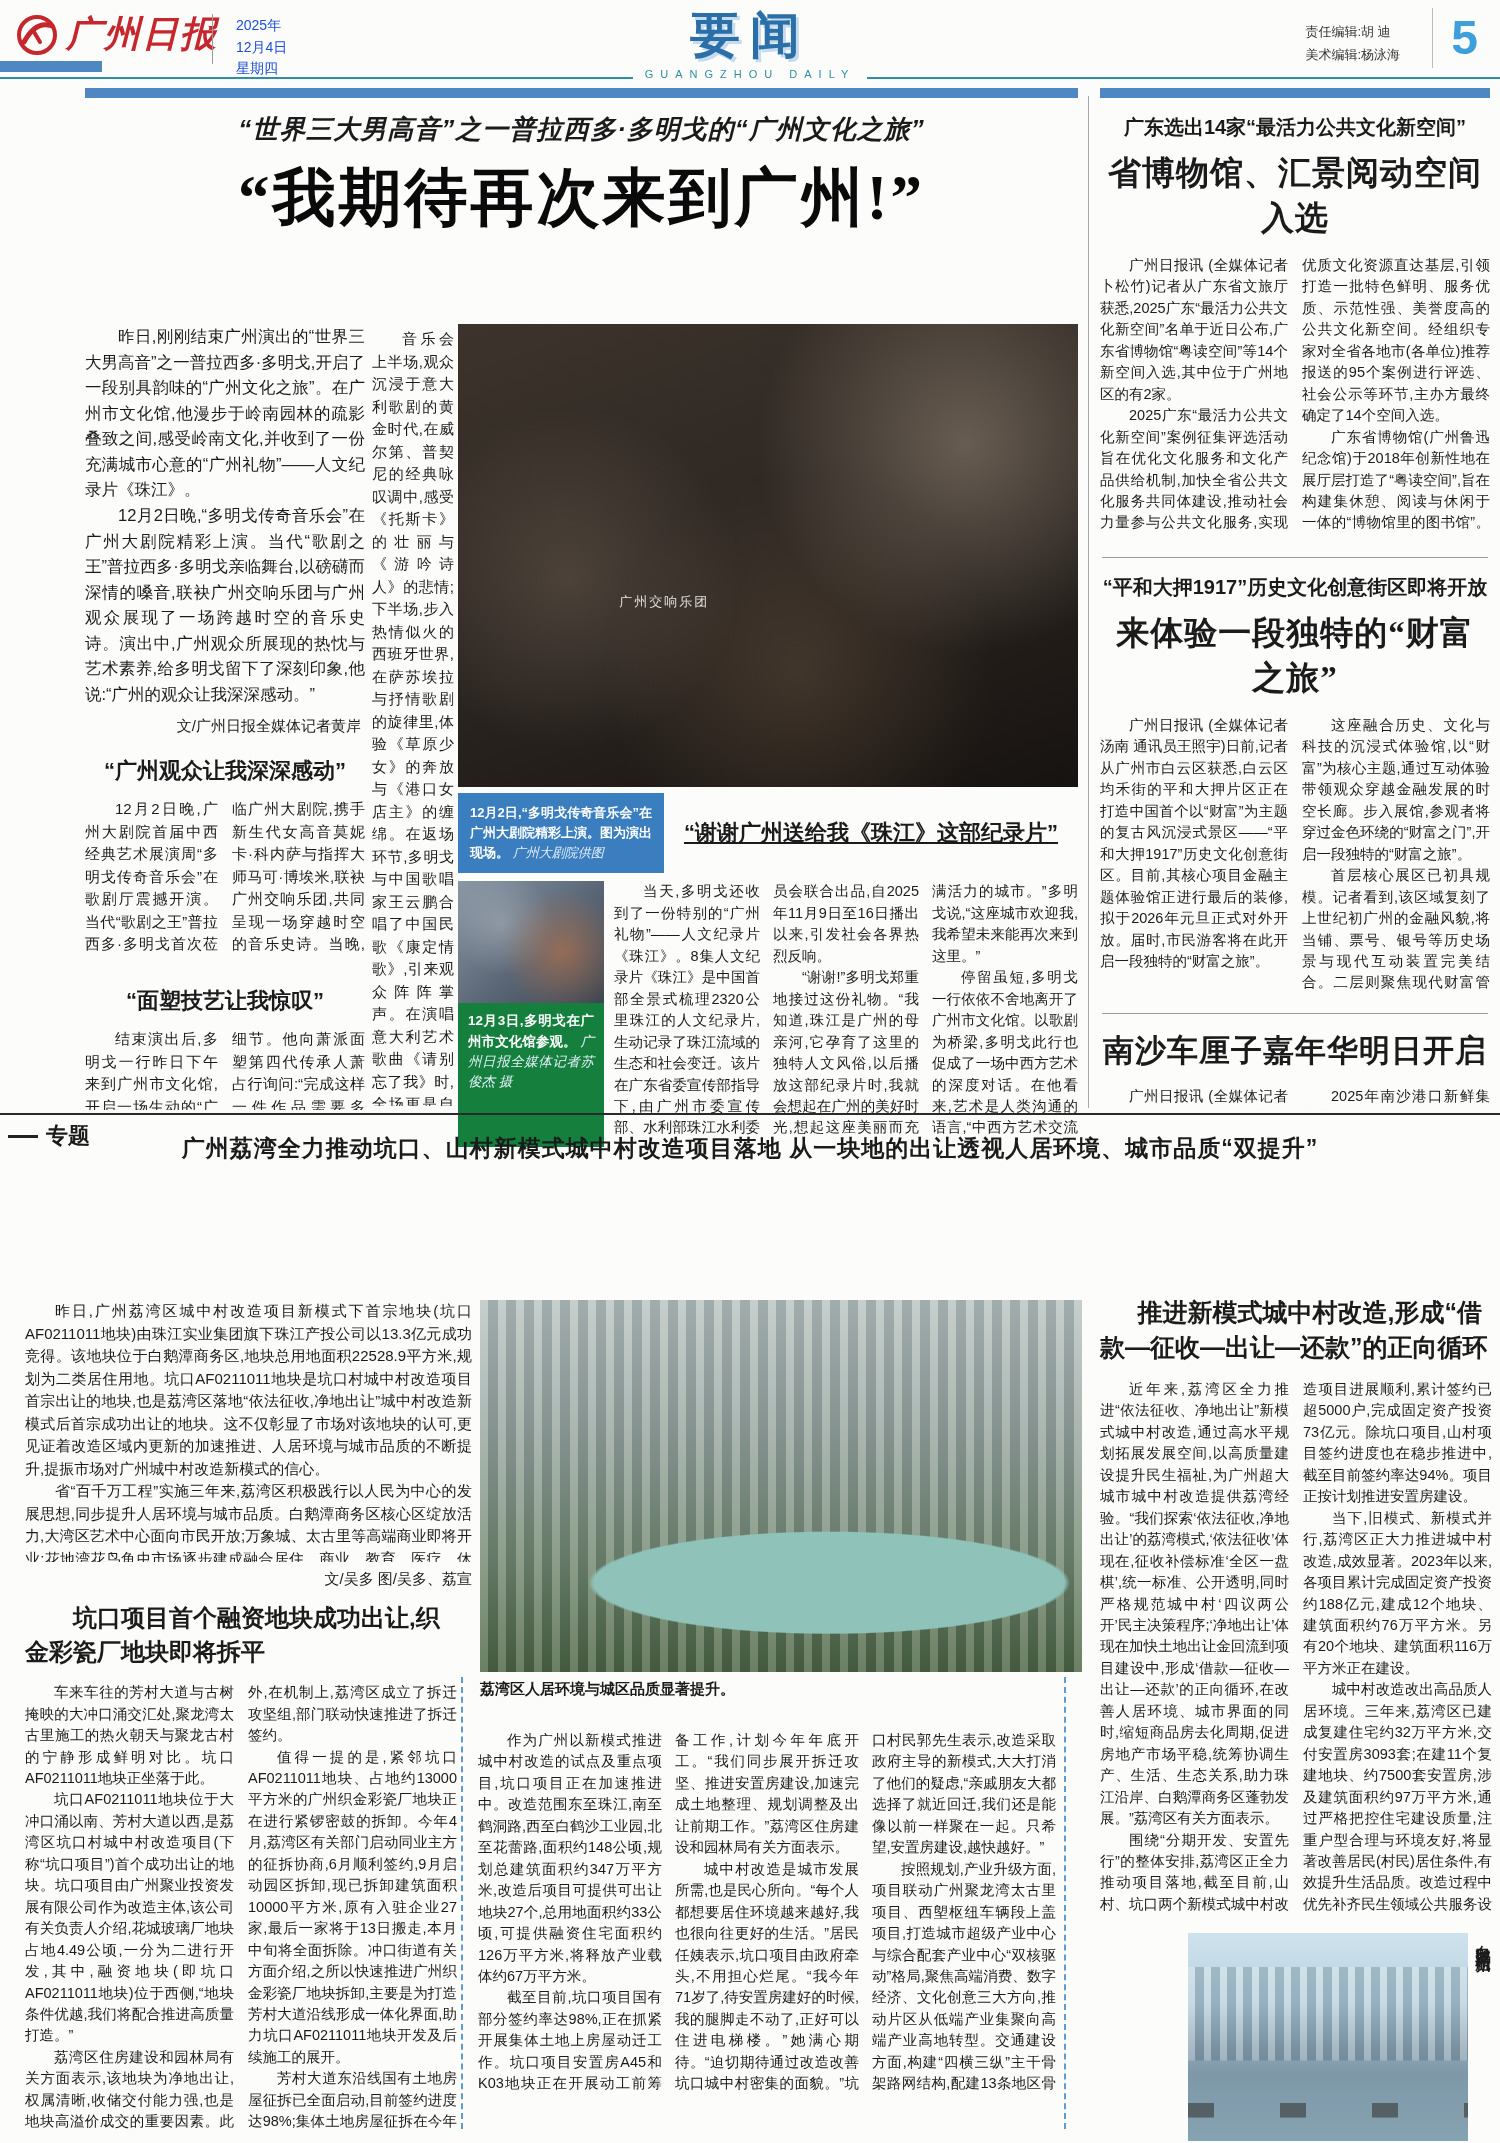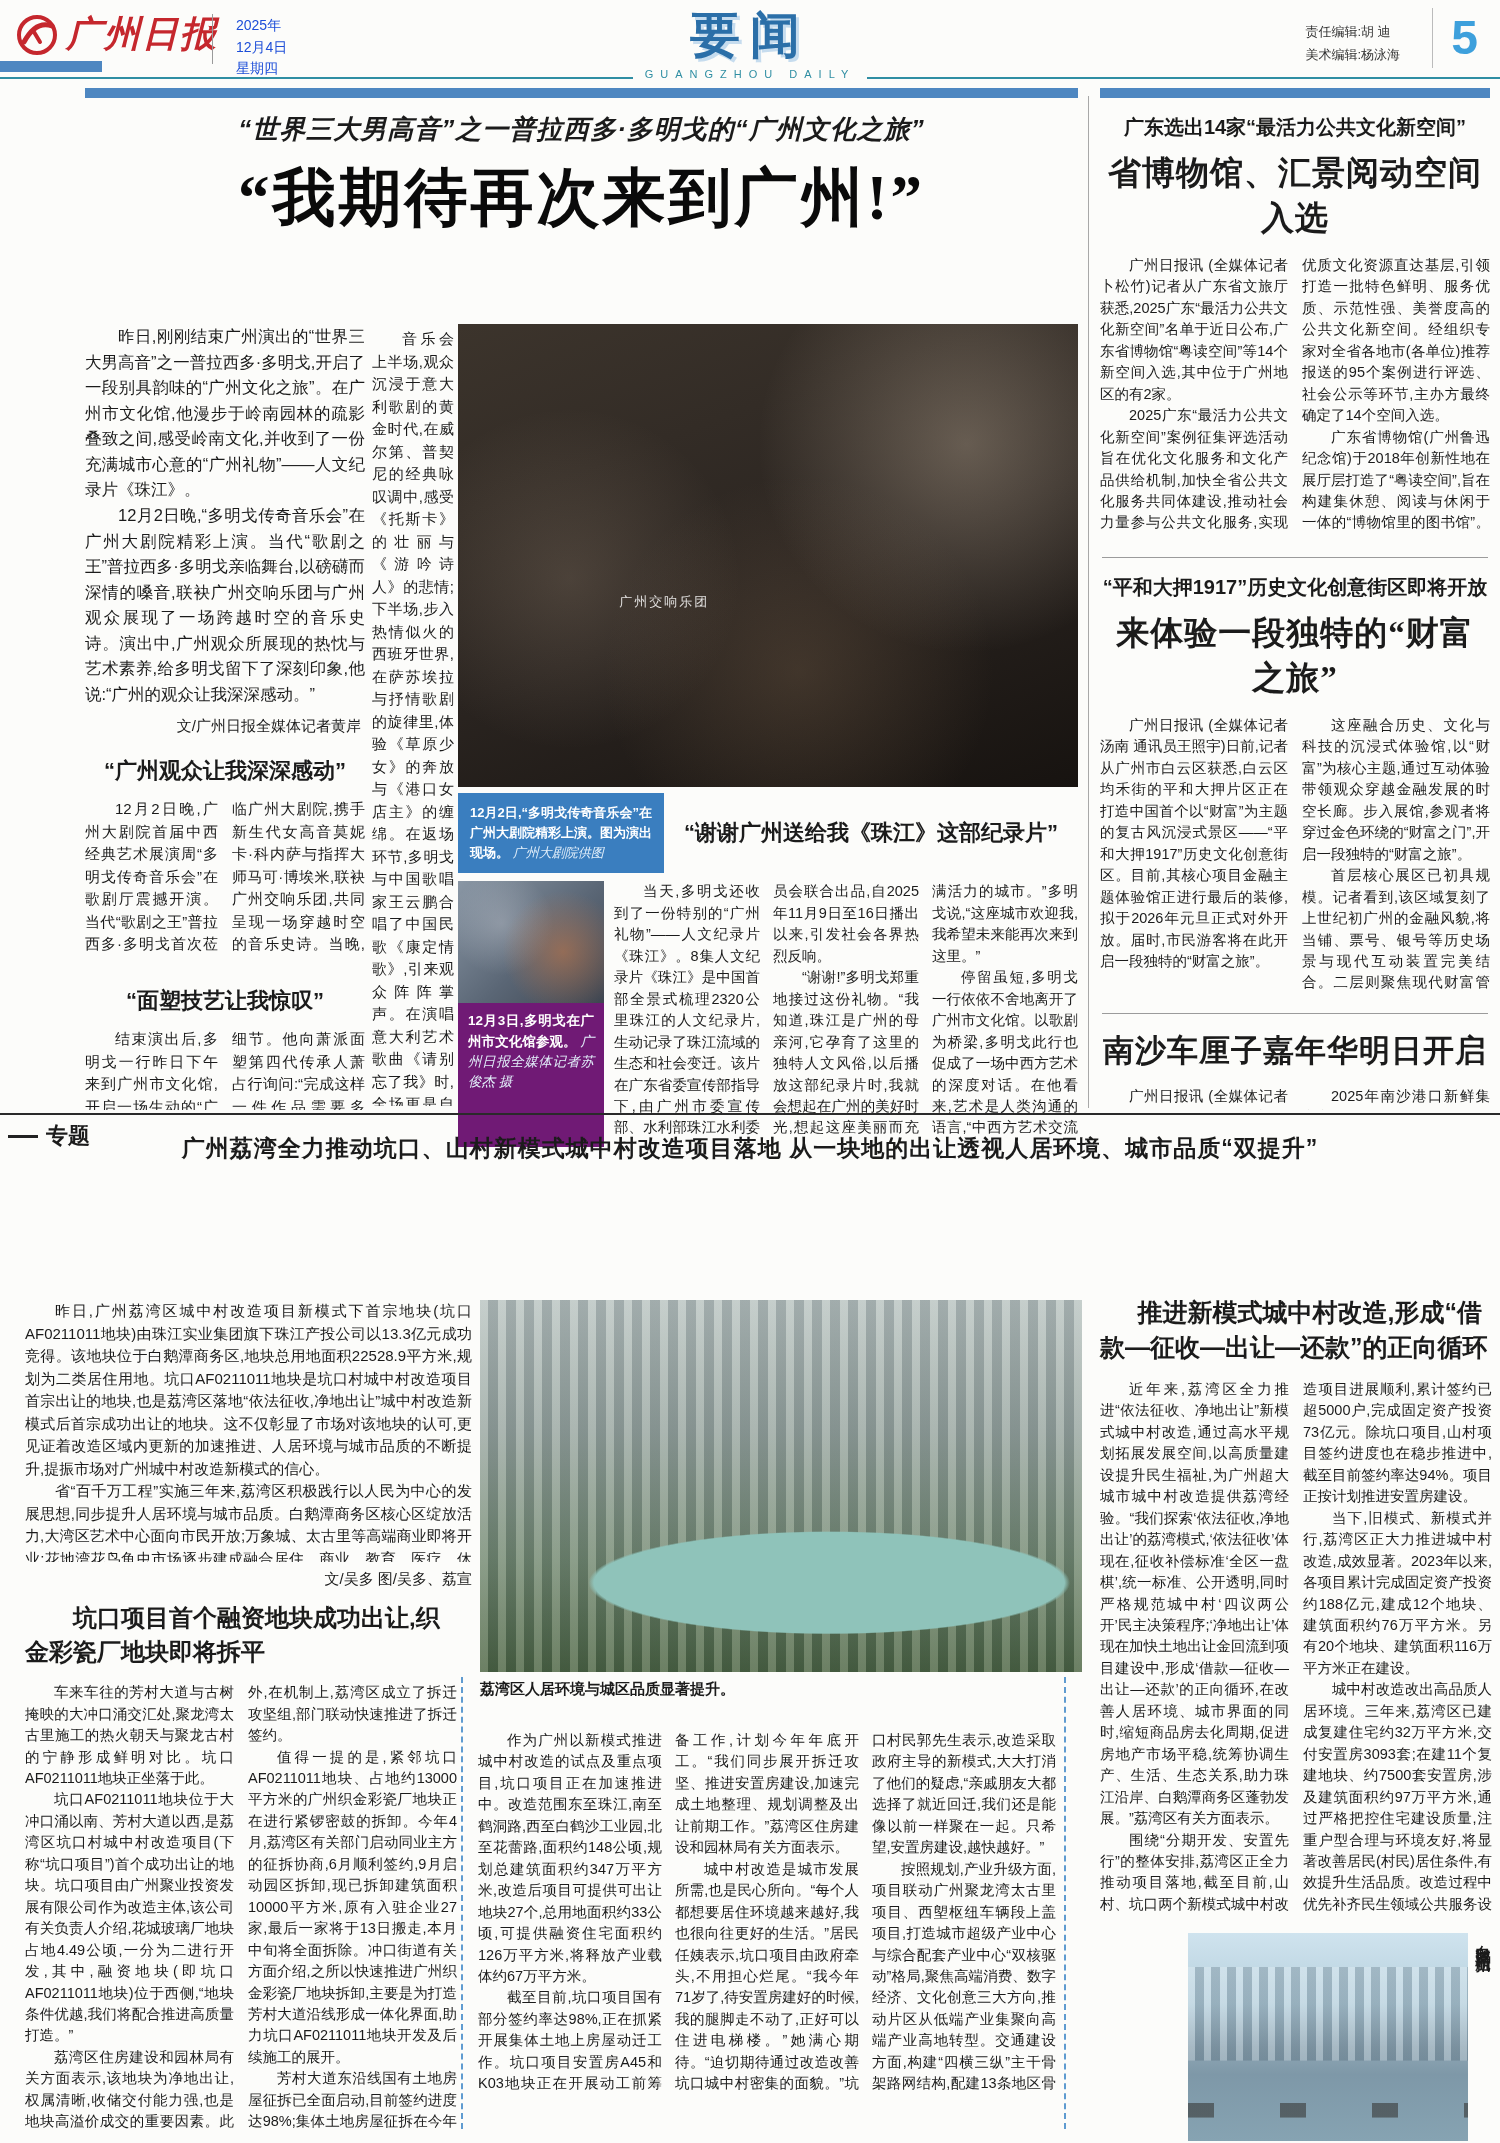--- a/index.html
+++ b/index.html
@@ -45,29 +45,29 @@
       radial-gradient(circle at 82% 26%,rgba(235,215,190,.30),transparent 34%),
       radial-gradient(circle at 18% 55%,rgba(210,185,160,.18),transparent 30%),
       radial-gradient(circle at 55% 75%,rgba(150,120,90,.25),transparent 40%),
       linear-gradient(160deg,#3c342c 0%,#2a2420 55%,#171310 100%);}
   .pwm{position:absolute;left:26%;top:58%;color:rgba(255,255,255,.85);font-size:13px;letter-spacing:2px;}
   .r-row{display:flex;margin-top:6px;align-items:stretch;}
   .capbox{width:182px;flex:none;background:#3a7ebf;color:#fff;padding:10px 12px;font-size:13px;
           font-weight:bold;line-height:1.55;text-align:justify;}
   .capbox .credit{font-weight:normal;font-style:italic;color:#e2effa;}
   .sub3{flex:1;display:flex;align-items:center;justify-content:center;text-align:center;
-        font-size:22px;font-weight:bold;padding:0 10px;line-height:1.4;}
+        font-size:22px;font-weight:bold;padding:0 10px;line-height:1.4;text-decoration:underline;}
   .r-row2{display:flex;margin-top:8px;gap:10px;}
   .p2wrap{width:146px;flex:none;}
   .photo2{height:122px;
     background:
       radial-gradient(circle at 72% 58%,rgba(200,120,70,.55),transparent 48%),
       radial-gradient(circle at 30% 35%,rgba(240,240,245,.25),transparent 40%),
       linear-gradient(135deg,#8a97a5 0%,#5a6675 55%,#3e4550 100%);}
-  .capbox2{background:#701a75;color:#fff;padding:8px 10px;font-size:13.5px;font-weight:bold;
+  .capbox2{background:#15803d;color:#fff;padding:8px 10px;font-size:13.5px;font-weight:bold;
            line-height:1.5;text-align:justify;height:128px;}
   .capbox2 .credit{font-weight:normal;font-style:italic;color:#e2effa;}
   .r3col{flex:1;height:278px;}
   
   .vrule{position:absolute;left:1088px;top:96px;height:1012px;border-left:1px solid #a8a8a8;}
   .sidebar{position:absolute;left:1100px;top:88px;width:390px;height:1022px;overflow:hidden;}
   .sb-kicker{text-align:center;font-size:20px;font-weight:bold;margin-top:16px;}
   .sb-head{text-align:center;font-size:33px;font-weight:900;margin:10px 0 14px;letter-spacing:1px;}
   .sb-hr{border-top:1px solid #9b9b9b;margin:16px 2px;}
   

